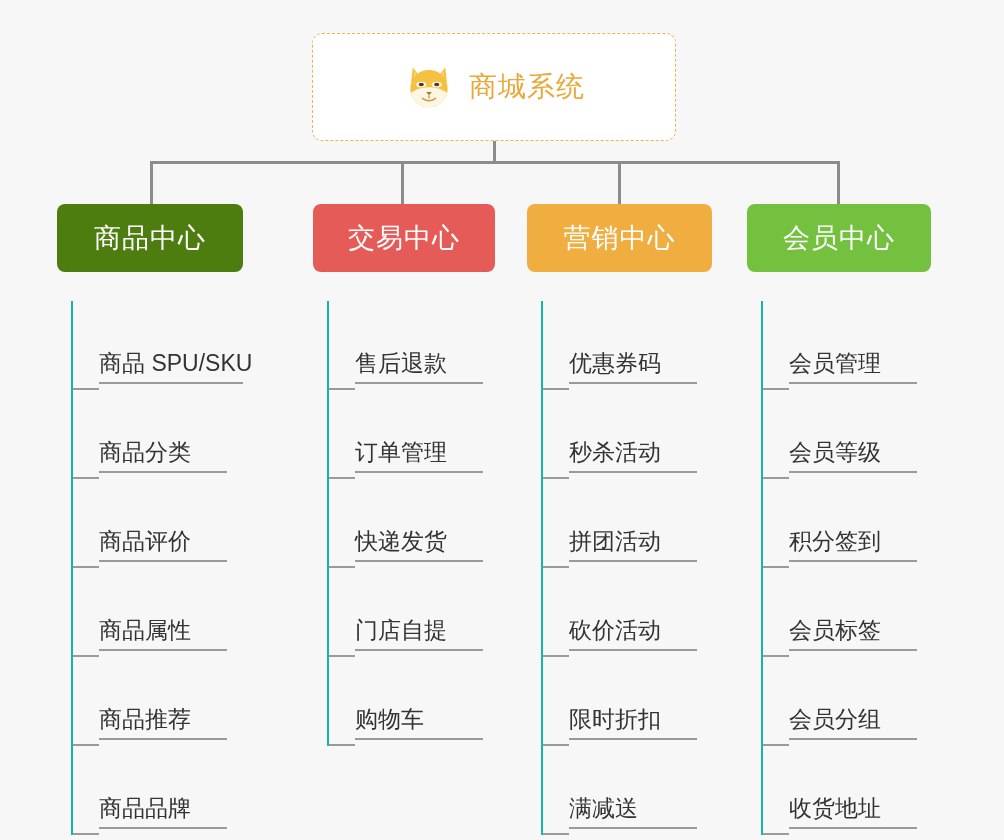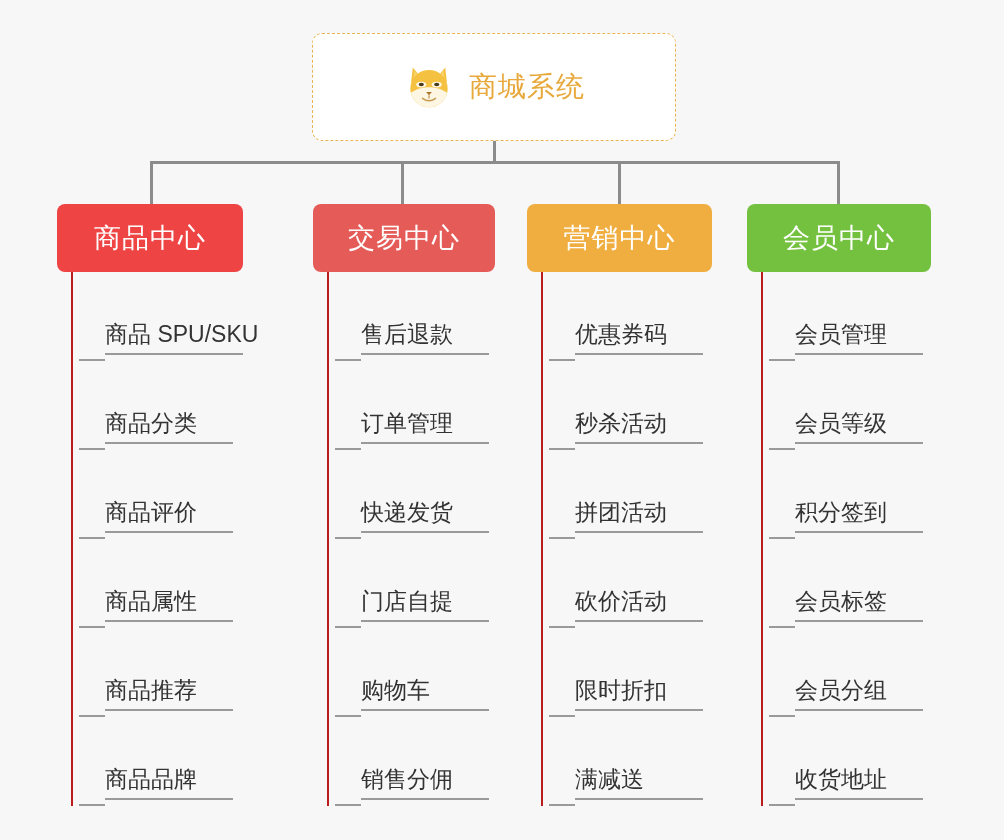--- a/index.html
+++ b/index.html
@@ -93,31 +93,32 @@
     height: 68px;
     border-radius: 8px;
     display: flex;
     align-items: center;
     justify-content: center;
     color: #ffffff;
     font-size: 27px;
     letter-spacing: 1px;
     box-sizing: border-box;
   }
-  .cat-header.blue   { background: #ef4444; }
+  .cat-header.blue   { background: #4d7c0f; }
   .cat-header.red    { background: #e55b57; }
   .cat-header.orange { background: #efae3f; }
   .cat-header.green  { background: #73c13f; }
 
   
   .leaf-list {
     position: relative;
     margin-left: 14px;
-    padding-left: 6px;
-    border-left: 2px solid #b91c1c;
+    padding-left: 0;
+    border-left: 2px solid #14b8a6;
+    margin-top: 29px;
   }
   .leaf-item {
     position: relative;
     height: 89px;
     box-sizing: border-box;
     display: flex;
     align-items: flex-end;
     padding-left: 32px;
     padding-bottom: 6px;
   }
@@ -215,23 +216,20 @@
         </div>
       <div class="leaf-item">
           <span class="leaf-label">快递发货</span>
         </div>
       <div class="leaf-item">
           <span class="leaf-label">门店自提</span>
         </div>
       <div class="leaf-item">
           <span class="leaf-label">购物车</span>
         </div>
-      <div class="leaf-item">
-          <span class="leaf-label">销售分佣</span>
-        </div>
     </div>
   </div>
 
   <div class="column c3">
     <div class="cat-header orange">
       <span>营销中心</span>
     </div>
     <div class="leaf-list">
       <div class="leaf-item">
           <span class="leaf-label">优惠券码</span>

